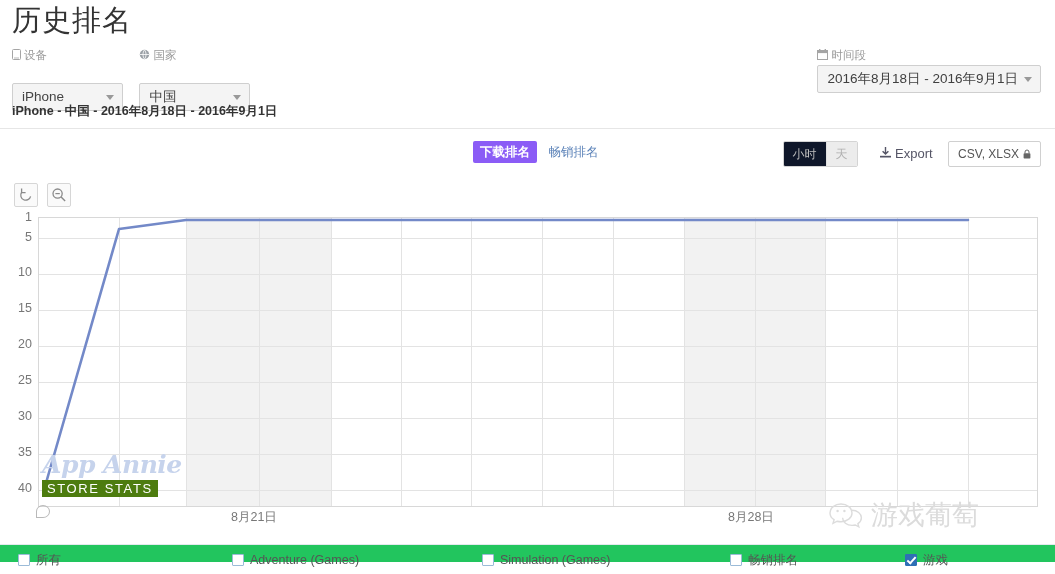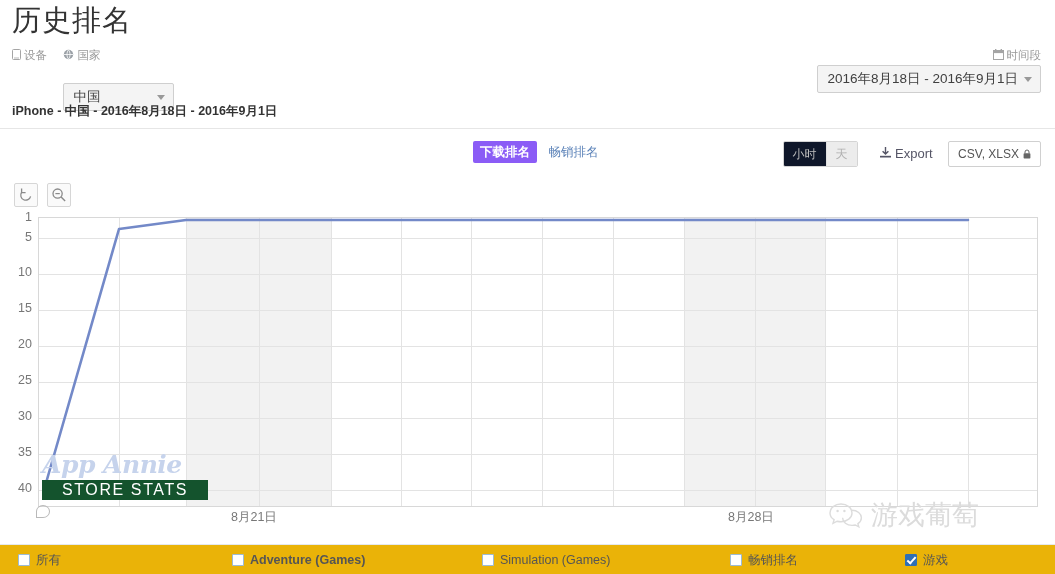--- a/index.html
+++ b/index.html
@@ -34,21 +34,21 @@
   .select-box .val{
     position:absolute;left:9px;top:0;line-height:26px;
     font-size:13.5px;color:#444;
   }
   .caret{
     position:absolute;right:8px;top:11px;
     width:0;height:0;border-left:4px solid transparent;
     border-right:4px solid transparent;border-top:5px solid #999;
   }
 
-  .daterange{position:absolute;right:14px;top:48px;text-align:right;}
+  .daterange{position:absolute;right:14px;top:48px;text-align:left;}
   .daterange .filter-label{margin-bottom:2px;}
   .date-box{
     position:relative;height:28px;min-width:212px;
     background:#f4f4f4;border:1px solid #cfcfcf;border-radius:2px;
     box-sizing:border-box;cursor:pointer;padding:0 22px 0 9px;
   }
   .date-box .val{line-height:26px;font-size:13.5px;color:#404040;white-space:nowrap;}
 
   .breadcrumb{
     position:absolute;left:12px;top:103px;
@@ -116,37 +116,37 @@
   svg.series{position:absolute;left:0;top:0;overflow:visible;}
 
   .wm{
     position:absolute;left:42px;top:452px;pointer-events:none;user-select:none;
   }
   .wm .appannie{
     font-family:"DejaVu Serif",serif;font-style:italic;font-weight:bold;
     font-size:25px;color:#c6d3ec;letter-spacing:-0.5px;line-height:26px;
   }
   .wm .ss{
-    display:inline-block;background:#14532d;color:#ffffff;font-size:16px;
-    letter-spacing:1.6px;padding:1px 20px;margin-top:2px;font-weight:500;
+    display:inline-block;background:#4d7c0f;color:#ffffff;font-size:13px;
+    letter-spacing:1.6px;padding:1px 5px;margin-top:2px;font-weight:500;
   }
   .wm2{
     position:absolute;left:828px;top:500px;pointer-events:none;user-select:none;
     color:#dcdcdc;font-size:27px;line-height:30px;white-space:nowrap;
   }
   .wm2 .wc{display:inline-block;vertical-align:-5px;margin-right:7px;}
   .endmark{
     position:absolute;left:36px;top:505px;width:12px;height:11px;
     border:1px solid #b9b9b9;border-radius:50% 50% 50% 0;
   }
 
   
   .legend{
-    position:absolute;left:0;top:544px;width:1055px;height:30px;
-    background:#eab308;border-top:1px solid #e4e9ee;box-sizing:border-box;
+    position:absolute;left:0;top:544px;width:1055px;height:18px;
+    background:#22c55e;border-top:1px solid #e4e9ee;box-sizing:border-box;
   }
   .lg{
     position:absolute;top:7px;font-size:12.5px;color:#555;
     cursor:pointer;white-space:nowrap;line-height:16px;
   }
   .cb{
     display:inline-block;width:12px;height:12px;border:1px solid #9bbbd8;
     background:#fff;vertical-align:-2px;margin-right:6px;box-sizing:border-box;
     position:relative;border-radius:1px;
   }
@@ -166,20 +166,24 @@
   <div class="filters">
 
     <div class="filter-group">
       <div class="filter-label">
         <span class="ico">
           <svg width="9" height="11" viewBox="0 0 9 11">
               <rect x="0.5" y="0.5" width="8" height="10" rx="1" fill="none" stroke="#a5a5a5"></rect>
               <rect x="2" y="8.6" width="5" height="0.8" fill="#a5a5a5"></rect>
             </svg>
         </span><span>设备</span>
+      </div>
+      <div class="select-box">
+        <span class="val">iPhone</span>
+        <span class="caret"></span>
       </div>
     </div>
 
     <div class="filter-group">
       <div class="filter-label">
         <span class="ico">
           <svg width="11" height="11" viewBox="0 0 11 11">
               <circle cx="5.5" cy="5.5" r="4.7" fill="#9aa0a6"></circle>
               <path d="M1 5.5h9M5.5 1c2 1.9 2 7.1 0 9M5.5 1C3.5 2.9 3.5 8.1 5.5 10" fill="none" stroke="#fff" stroke-width="0.8"></path>
             </svg>
@@ -321,19 +325,19 @@
         <path d="M13 3C6.9 3 2 7 2 11.9c0 2.8 1.6 5.2 4.1 6.8L5 22.3l4.1-2.1c1.2.3 2.5.5 3.9.5 6.1 0 11-4 11-8.8S19.1 3 13 3z" fill="none" stroke="#dcdcdc" stroke-width="1.4"></path>
         <circle cx="9.6" cy="10" r="1.2" fill="#dcdcdc"></circle>
         <circle cx="16.4" cy="10" r="1.2" fill="#dcdcdc"></circle>
         <path d="M24 9.2c5.2 0 9.4 3.4 9.4 7.6 0 2.4-1.4 4.5-3.5 5.9l.9 3.1-3.5-1.8c-1 .3-2.2.4-3.3.4-5.2 0-9.4-3.4-9.4-7.6" fill="none" stroke="#dcdcdc" stroke-width="1.4"></path>
       </svg>
     </span><span>游戏葡萄</span>
   </div>
 
   <div class="legend">
     <span class="lg" style="left:18px;"><span class="cb"></span><span>所有</span></span>
-    <span class="lg" style="left:232px;font-weight:bold;"><span class="cb"></span><span>Adventure (Games)</span></span>
+    <span class="lg" style="left:232px;"><span class="cb"></span><span>Adventure (Games)</span></span>
     <span class="lg" style="left:482px;"><span class="cb"></span><span>Simulation (Games)</span></span>
     <span class="lg" style="left:730px;"><span class="cb"></span><span>畅销排名</span></span>
     <span class="lg" style="left:905px;"><span class="cb checked"></span><span>游戏</span></span>
   </div>
 
 </div>
 
 </body></html>

